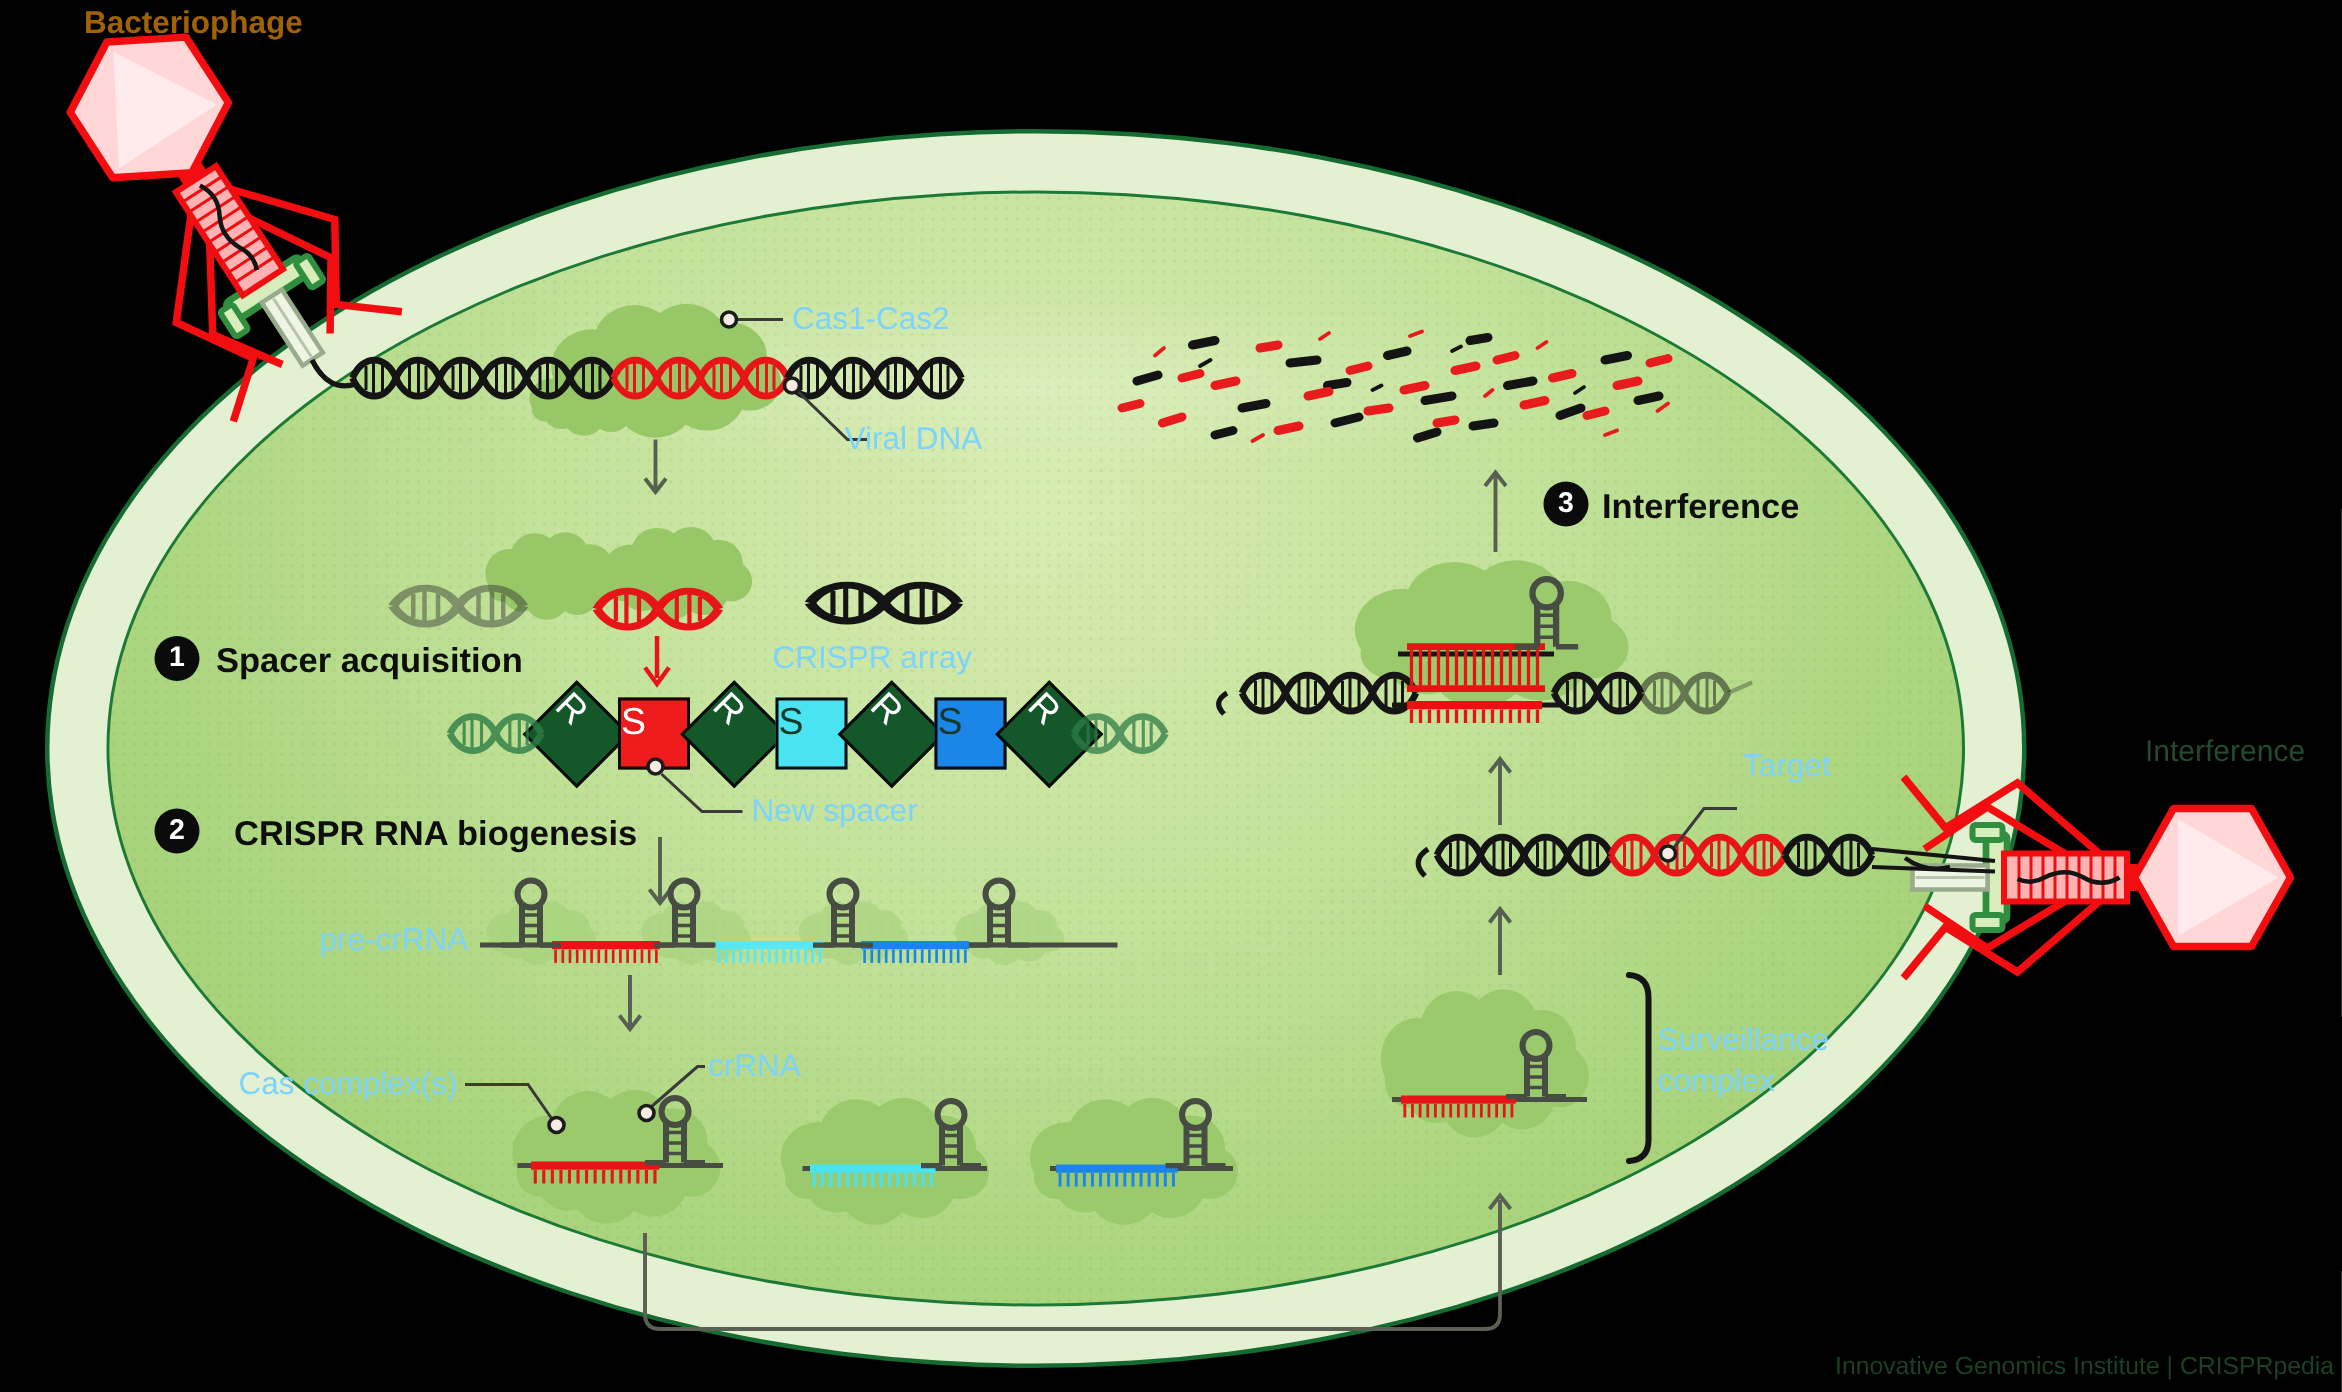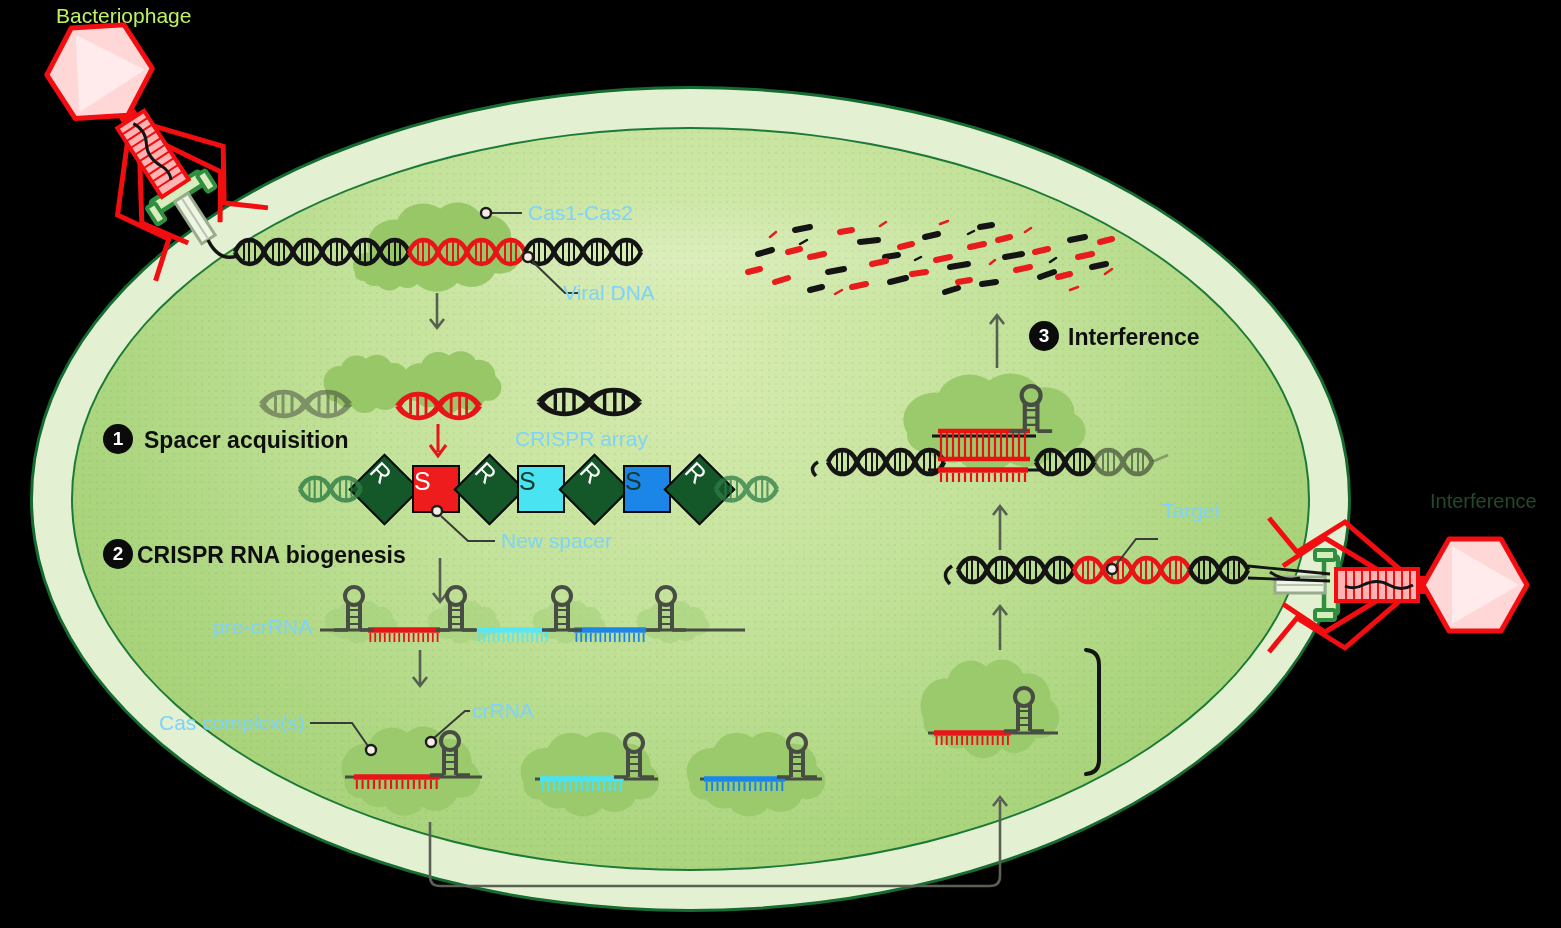--- a/index.html
+++ b/index.html
@@ -13,21 +13,21 @@
       background:
         radial-gradient(circle at 3px 3px, rgba(86,140,56,.10) 1px, transparent 1.4px),
         radial-gradient(ellipse at 50% 28%, #d8ecb2 0%, #c3e29a 38%, #abd57e 70%, #9cca6e 100%);
       background-size:7px 7px,100% 100%;}
   .sheen{position:absolute;left:18%;top:9%;width:64%;height:120px;border-radius:50%;
       background:radial-gradient(ellipse,rgba(255,255,255,.20),transparent 70%);}
   
   svg.art{position:absolute;left:0;top:0;pointer-events:none;z-index:3;}
   
   .lbl{position:absolute;z-index:4;font-size:21px;color:#7dd3fc;white-space:nowrap;line-height:1.2;}
-  .lbl.dim{color:#bef264;}
+  .lbl.dim{color:#a16207;font-weight:bold;}
   .lbl.dimgreen{color:#25492b;}
   .lbl.credit{font-size:16.5px;color:#1c4023;}
   .steptitle{position:absolute;z-index:4;font-size:23px;font-weight:bold;color:#0e0e0e;white-space:nowrap;}
   .stepnum{position:absolute;z-index:4;width:30px;height:30px;border-radius:50%;background:#0b0b0b;
       color:#fff;font-size:19px;font-weight:bold;display:flex;align-items:center;justify-content:center;}
   .surv{line-height:1.28;}
   
   .unit{position:absolute;z-index:2;display:flex;align-items:center;justify-content:center;}
   .diamond{width:47px;height:47px;background:#14582a;border:2.5px solid #0a0a0a;transform:rotate(45deg);}
   .square{width:44px;height:44px;border:2.5px solid #0a0a0a;}
@@ -266,26 +266,31 @@
   <div class="lbl" style="left:528px;top:200px;">Cas1-Cas2</div>
   <div class="lbl" style="left:563px;top:280px;">Viral DNA</div>
 
   <div class="stepnum" style="left:103px;top:424px;">1</div>
   <div class="steptitle" style="left:144px;top:427px;">Spacer acquisition</div>
 
   <div class="lbl" style="left:515px;top:426px;">CRISPR array</div>
   <div class="lbl" style="left:501px;top:528px;">New spacer</div>
 
   <div class="stepnum" style="left:103px;top:539px;">2</div>
-  <div class="steptitle" style="left:137px;top:542px;">CRISPR RNA biogenesis</div>
+  <div class="steptitle" style="left:156px;top:542px;">CRISPR RNA biogenesis</div>
 
   <div class="lbl" style="left:213px;top:614px;">pre-crRNA</div>
   <div class="lbl" style="left:159px;top:710px;">Cas complex(s)</div>
   <div class="lbl" style="left:472px;top:698px;">crRNA</div>
 
   <div class="stepnum" style="left:1029px;top:321px;">3</div>
   <div class="steptitle" style="left:1068px;top:324px;">Interference</div>
 
   <div class="lbl" style="left:1162px;top:498px;">Target</div>
 
-
+  <div class="lbl surv" style="left:1105px;top:681px;">
+    <div>Surveillance</div>
+    <div>complex</div>
+  </div>
+
+  <div class="lbl credit" style="left:1204px;top:902px;width:352px;text-align:right;">Innovative Genomics Institute | CRISPRpedia</div>
 
 </div>
 
 </body></html>

